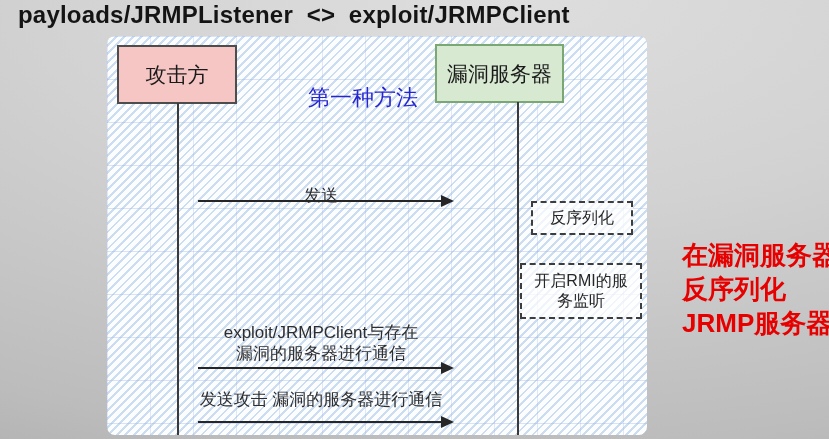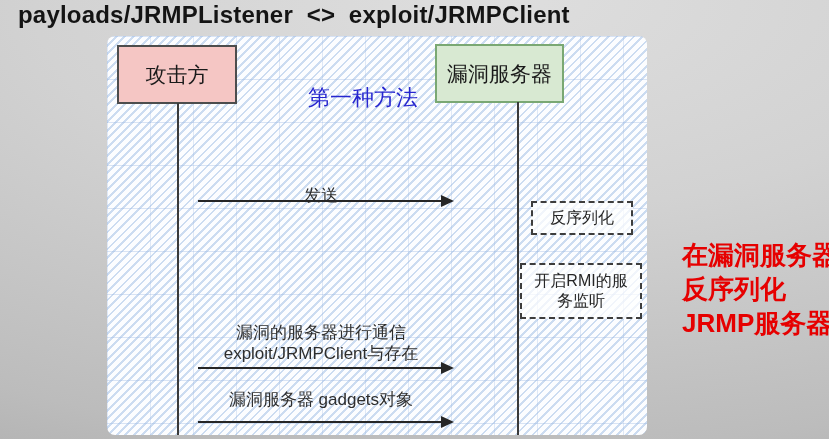--- a/index.html
+++ b/index.html
@@ -120,29 +120,29 @@
     <div class="note note-rmi">
       <div>开启RMI的服</div>
       <div>务监听</div>
     </div>
 
     <div class="note note-deserialize">
       <div>反序列化</div>
     </div>
 
     <div class="msg-label msg2-label">
+      <div>exploit/JRMPClient与存在</div>
       <div>漏洞的服务器进行通信</div>
-      <div>exploit/JRMPClient与存在</div>
     </div>
     <div class="msg-arrow msg2-arrow">
       <span class="arrow-head"></span>
     </div>
 
     <div class="msg-label msg3-label">
-      <div>漏洞服务器 gadgets对象</div>
+      <div>发送攻击 漏洞的服务器进行通信</div>
     </div>
     <div class="msg-arrow msg3-arrow">
       <span class="arrow-head"></span>
     </div>
 
   </div>
 
   <div class="annotation">
     <div>在漏洞服务器</div>
     <div>反序列化</div>

